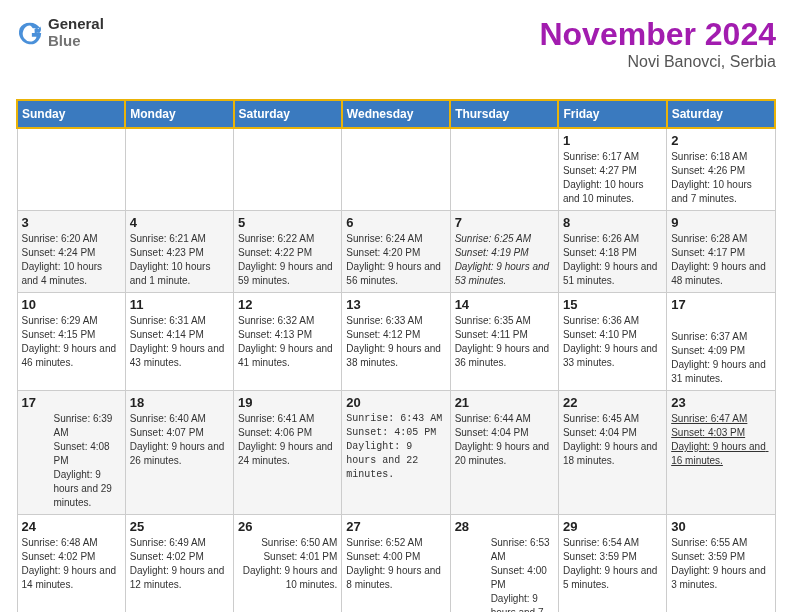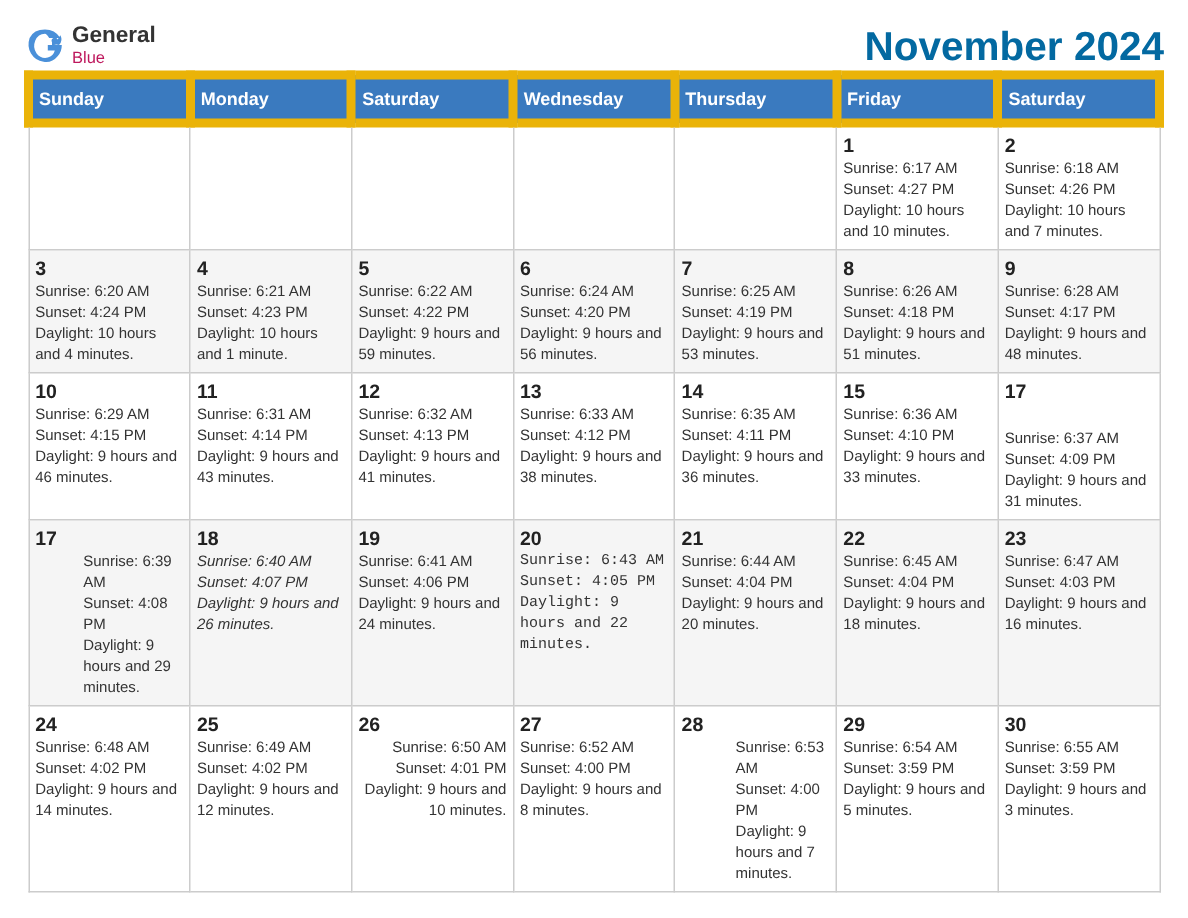--- a/index.html
+++ b/index.html
@@ -7,56 +7,56 @@
       font-family: Arial, sans-serif;
       background: #fff;
       width: 792px;
       min-height: 612px;
       padding: 16px;
     }
     .header {
       display: flex;
       justify-content: space-between;
       align-items: flex-start;
-      margin-bottom: 0;
+      margin-bottom: 28px;
     }
     .logo {
       display: flex;
       align-items: center;
       gap: 4px;
     }
     .logo-icon {
       width: 28px;
       height: 28px;
     }
     .title-section {
       text-align: right;
     }
     .month-title {
-      font-size: 27px;
+      font-size: 32px;
       font-weight: bold;
-      color: #0369a1;
+      color: #a21caf;
     }
     .location {
       font-size: 16px;
       color: #555;
     }
     .calendar {
       width: 100%;
       border-collapse: collapse;
       font-size: 11px;
     }
     .calendar thead th {
       background-color: #3a7abf;
       color: #fff;
       padding: 6px 4px;
       text-align: left;
       font-size: 12px;
       font-weight: bold;
-      border: 6px solid #eab308;
+      border: 2px solid #eab308;
     }
     .calendar tbody td {
       border: 1px solid #ccc;
       vertical-align: top;
       padding: 4px;
       width: 108px;
       min-height: 80px;
       background: #fff;
     }
     .calendar tbody tr:nth-child(even) td {
@@ -82,25 +82,26 @@
 <body>
 
 <div class="header">
   <div class="logo">
     <svg class="logo-icon" viewBox="0 0 30 30" xmlns="http://www.w3.org/2000/svg">
       <path d="M15 4 Q22 4 26 10 L18 10 Q16 7 15 7 Q10 7 8 12 Q6 17 9 21 Q12 25 17 24 Q21 23 22 19 L17 19 L17 15 L27 15 Q27 20 24 23 Q20 28 14 27 Q8 26 5 21 Q2 16 4 10 Q7 4 15 4Z" fill="#4a90d9"></path>
       <path d="M20 16 Q22 14 25 15 Q28 12 26 8 L24 11 Q23 9 21 10 Q19 11 20 13Z" fill="#4a90d9"></path>
     </svg>
     <div>
       <div style="font-size:15px;font-weight:bold;color:#333;line-height:1.1;">General</div>
-      <div style="font-size:11px;font-weight:normal;color:#be185d;line-height:1.1;">Blue</div>
+      <div style="font-size:15px;font-weight:bold;color:#737373;line-height:1.1;">Blue</div>
     </div>
   </div>
   <div class="title-section">
     <div class="month-title">November 2024</div>
+    <div class="location">Novi Banovci, Serbia</div>
   </div>
 </div>
 
 <table class="calendar">
   <thead>
     <tr>
     <th>Sunday</th>
         <th>Monday</th>
         <th>Saturday</th>
         <th>Wednesday</th>
@@ -149,21 +150,21 @@
 Daylight: 9 hours and 59 minutes.</div>
         </td>
         <td>
           <span class="day-number">6</span>
           <div class="day-info" style="white-space: pre-wrap;">Sunrise: 6:24 AM
 Sunset: 4:20 PM
 Daylight: 9 hours and 56 minutes.</div>
         </td>
         <td>
           <span class="day-number">7</span>
-          <div class="day-info" style="white-space: pre-wrap;">Sunrise: 6:25 AM
+          <div class="day-info" style="white-space: pre-wrap; font-style: italic;">Sunrise: 6:25 AM
 Sunset: 4:19 PM
 Daylight: 9 hours and 53 minutes.</div>
         </td>
         <td>
           <span class="day-number">8</span>
           <div class="day-info" style="white-space: pre-wrap;">Sunrise: 6:26 AM
 Sunset: 4:18 PM
 Daylight: 9 hours and 51 minutes.</div>
         </td>
         <td>
@@ -219,21 +220,21 @@
       </tr>
       <tr>
         <td>
           <span class="day-number">17</span>
           <div class="day-info" style="white-space: pre-wrap; margin-left: 32px;">Sunrise: 6:39 AM
 Sunset: 4:08 PM
 Daylight: 9 hours and 29 minutes.</div>
         </td>
         <td>
           <span class="day-number">18</span>
-          <div class="day-info" style="white-space: pre-wrap; font-style: italic;">Sunrise: 6:40 AM
+          <div class="day-info" style="white-space: pre-wrap;">Sunrise: 6:40 AM
 Sunset: 4:07 PM
 Daylight: 9 hours and 26 minutes.</div>
         </td>
         <td>
           <span class="day-number">19</span>
           <div class="day-info" style="white-space: pre-wrap;">Sunrise: 6:41 AM
 Sunset: 4:06 PM
 Daylight: 9 hours and 24 minutes.</div>
         </td>
         <td>
@@ -249,21 +250,21 @@
 Daylight: 9 hours and 20 minutes.</div>
         </td>
         <td>
           <span class="day-number">22</span>
           <div class="day-info" style="white-space: pre-wrap;">Sunrise: 6:45 AM
 Sunset: 4:04 PM
 Daylight: 9 hours and 18 minutes.</div>
         </td>
         <td>
           <span class="day-number">23</span>
-          <div class="day-info" style="white-space: pre-wrap;">Sunrise: 6:47 AM
+          <div class="day-info" style="white-space: pre-wrap; text-decoration: underline;">Sunrise: 6:47 AM
 Sunset: 4:03 PM
 Daylight: 9 hours and 16 minutes.</div>
         </td>
       </tr>
       <tr>
         <td>
           <span class="day-number">24</span>
           <div class="day-info" style="white-space: pre-wrap;">Sunrise: 6:48 AM
 Sunset: 4:02 PM
 Daylight: 9 hours and 14 minutes.</div>

